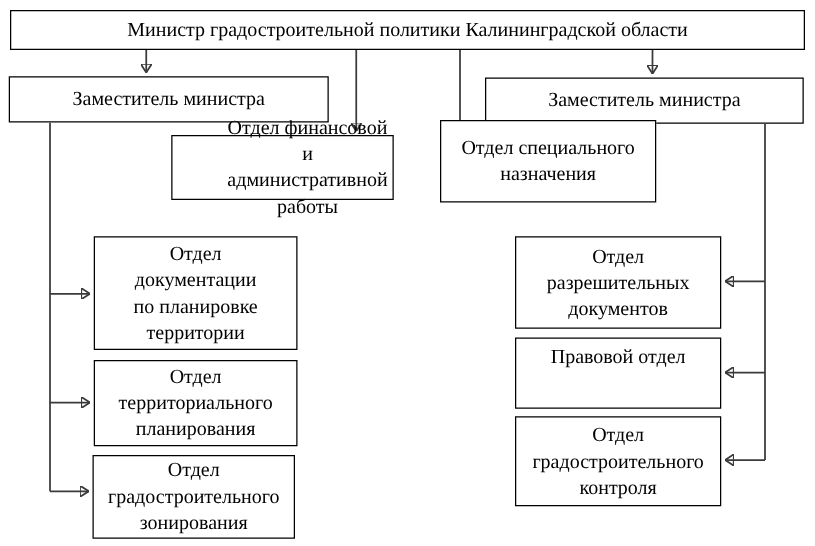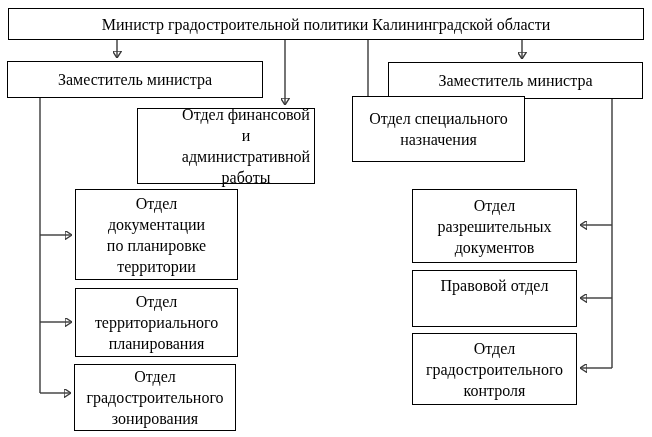--- a/index.html
+++ b/index.html
@@ -43,21 +43,21 @@
   .edges path {
     stroke: #3a3a3a;
     stroke-width: 1.4;
     fill: none;
   }
 
   
   #minister      { left: 8px;   top: 8px;   width: 636px; height: 32px; }
   #deputy-left   { left: 7px;   top: 61px;  width: 256px; height: 37px; }
   #deputy-right  { left: 388px; top: 62px;  width: 255px; height: 37px; }
-  #dept-finance  { left: 137px; top: 108px; width: 178px; height: 76px; padding-left: 40px; }
+  #dept-finance  { left: 137px; top: 108px; width: 178px; height: 52px; padding-left: 40px; }
   #dept-special  { left: 352px; top: 96px; width: 173px; height: 66px; }
   #dept-doc      { left: 75px;  top: 189px; width: 163px; height: 91px; }
   #dept-terr     { left: 75px;  top: 288px; width: 163px; height: 69px; }
   #dept-zoning   { left: 74px;  top: 364px; width: 162px; height: 67px; }
   #dept-permits  { left: 412px; top: 189px; width: 165px; height: 74px; }
   #dept-legal    { left: 412px; top: 270px; width: 165px; height: 57px; }
   #dept-control  { left: 412px; top: 333px; width: 165px; height: 72px; }
 </style>
 </head>
 <body>

